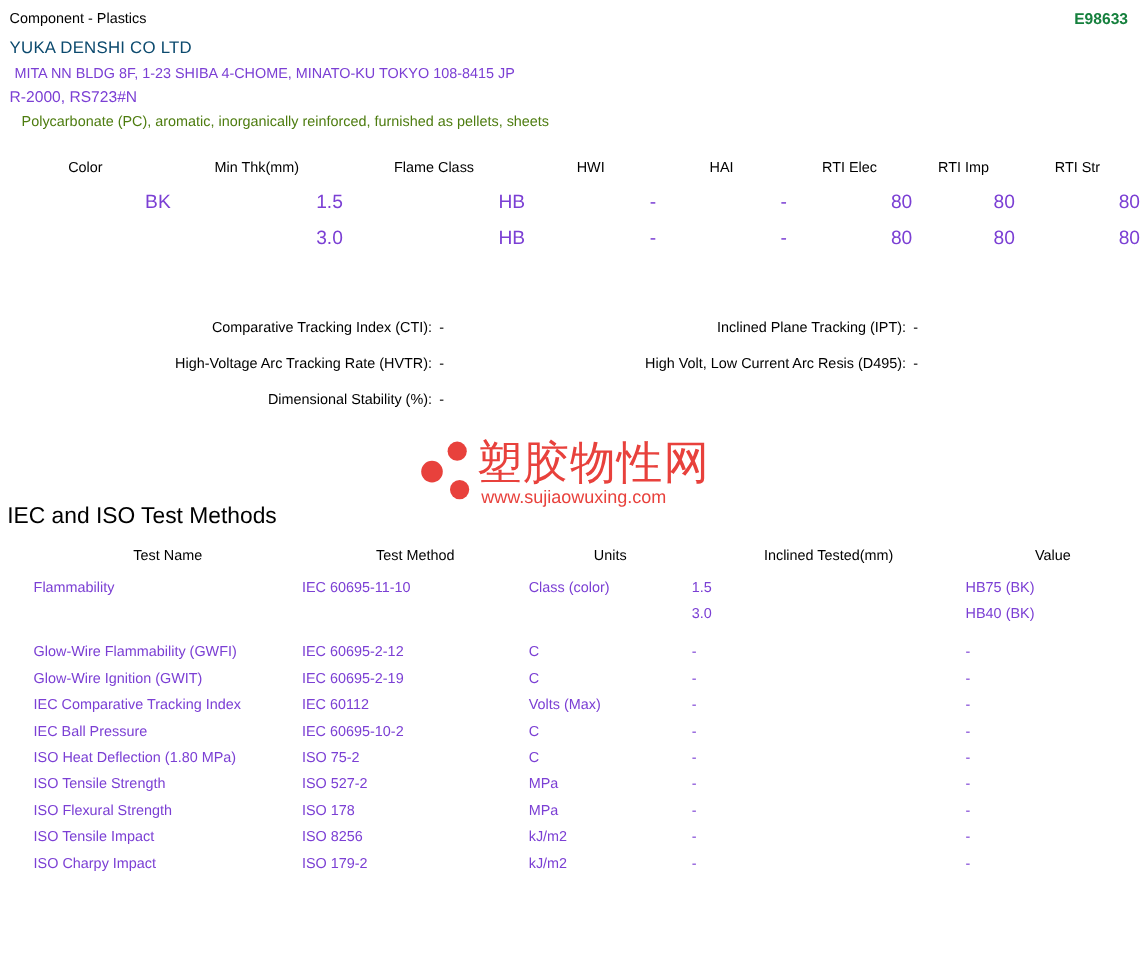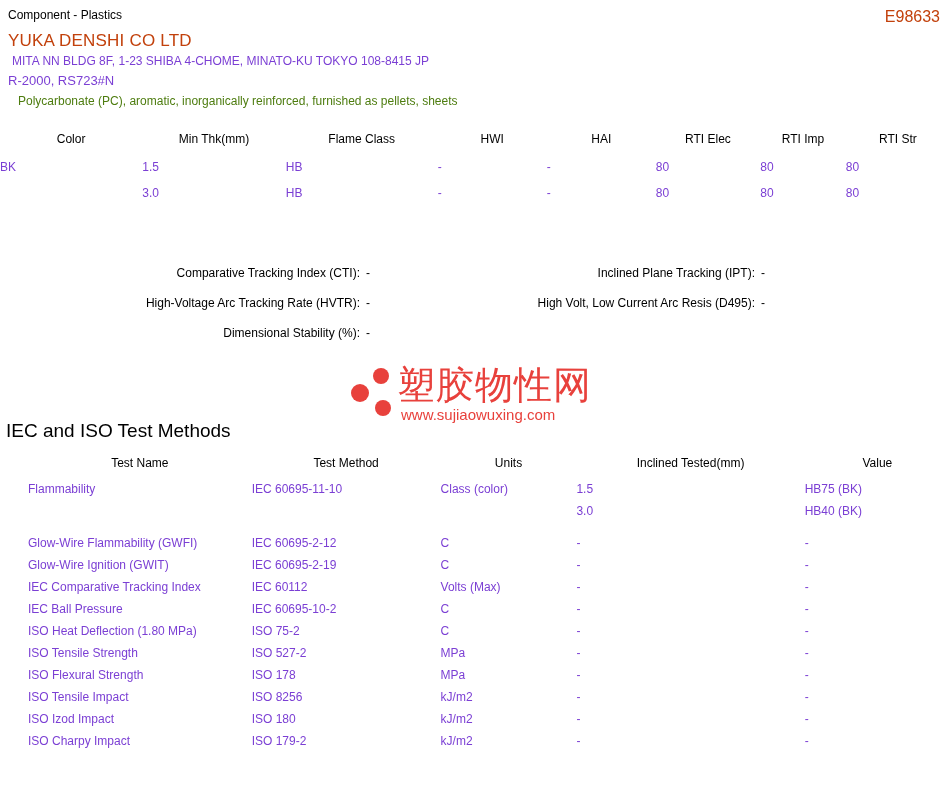--- a/index.html
+++ b/index.html
@@ -34,30 +34,31 @@
     position: absolute;
     left: 8px;
     top: 0;
     font-size: 12px;
     color: #000;
   }
   .hdr-right {
     position: absolute;
     right: 10px;
     top: 0;
-    font-size: 16px;
-    color: #c2410c;
+    font-size: 13px;
+    color: #15803d;
+    font-weight: bold;
   }
 
   .company {
     position: absolute;
     left: 8px;
     top: 31px;
-    font-size: 17px;
-    color: #c2410c;
+    font-size: 14px;
+    color: #0c4a6e;
     letter-spacing: .2px;
   }
   .addr {
     position: absolute;
     left: 12px;
     top: 54px;
     font-size: 12px;
     color: #7b3fd4;
   }
   .grades {
@@ -85,23 +86,23 @@
     padding-left: 16px;
   }
   .ratings th {
     font-weight: normal;
     font-size: 12px;
     color: #000;
     padding: 0 0 14px 0;
     text-align: center;
   }
   .ratings td {
-    font-size: 12px;
+    font-size: 16px;
     color: #7b3fd4;
-    text-align: left;
+    text-align: right;
     padding: 0 0 12px 0;
   }
   .col-color   { width: 150px; }
   .col-thk     { width: 150px; }
   .col-flame   { width: 160px; }
   .col-hwi     { width: 115px; }
   .col-hai     { width: 115px; }
   .col-rtie    { width: 110px; }
   .col-rtii    { width: 90px;  }
   .col-rtis    { width: 110px; }
@@ -363,27 +364,20 @@
         <td class="t-val">-</td>
       </tr>
       <tr>
         <td class="t-name">ISO Tensile Impact</td>
         <td class="t-meth">ISO 8256</td>
         <td class="t-unit">kJ/m2</td>
         <td class="t-thk">-</td>
         <td class="t-val">-</td>
       </tr>
       <tr>
-        <td class="t-name">ISO Izod Impact</td>
-        <td class="t-meth">ISO 180</td>
-        <td class="t-unit">kJ/m2</td>
-        <td class="t-thk">-</td>
-        <td class="t-val">-</td>
-      </tr>
-      <tr>
         <td class="t-name">ISO Charpy Impact</td>
         <td class="t-meth">ISO 179-2</td>
         <td class="t-unit">kJ/m2</td>
         <td class="t-thk">-</td>
         <td class="t-val">-</td>
       </tr>
     </tbody>
   </table>
 
 </div>

